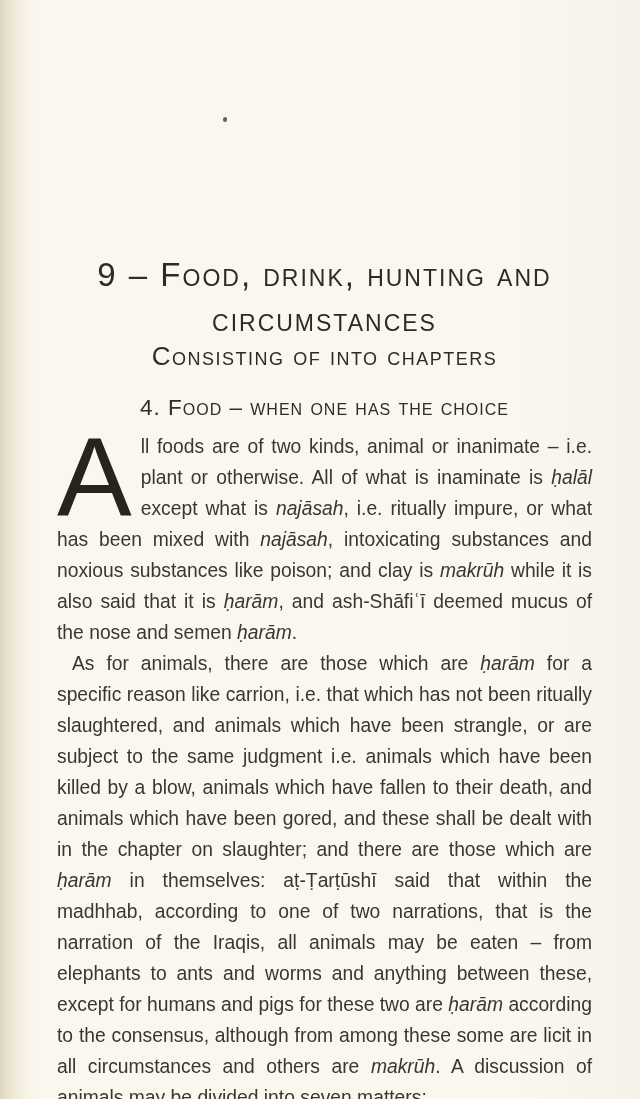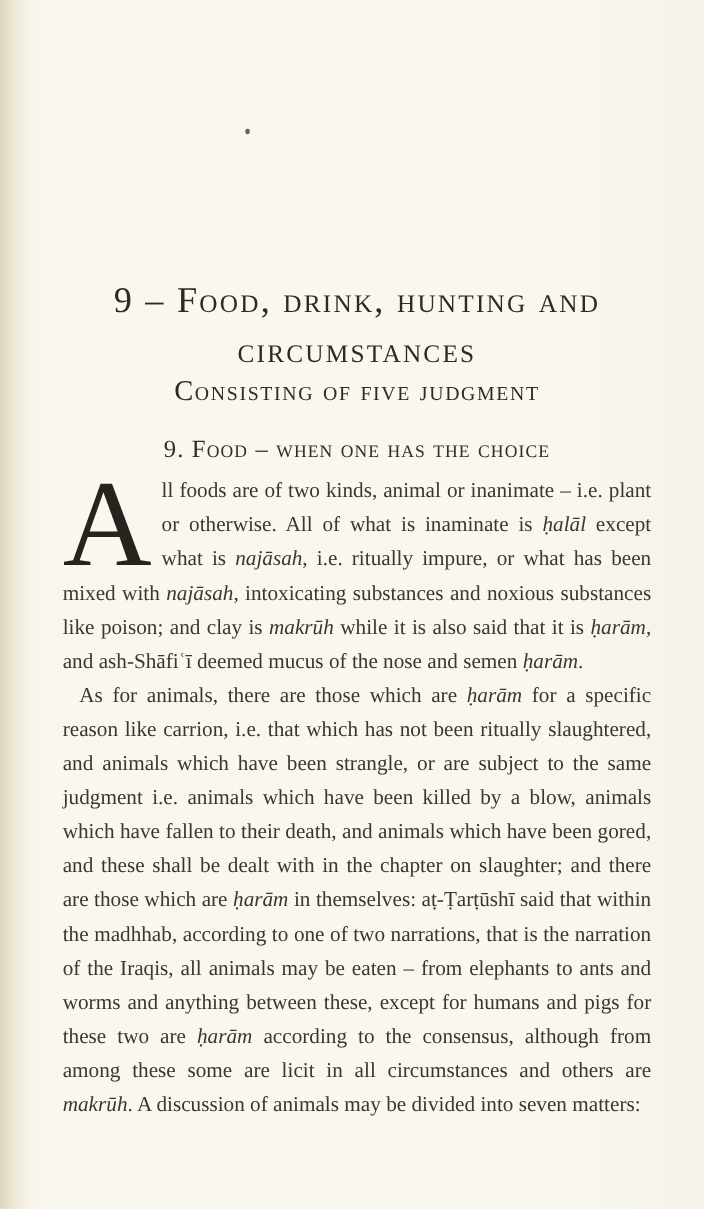--- a/index.html
+++ b/index.html
@@ -6,21 +6,21 @@
     margin: 0;
     padding: 0;
     background: #faf7ef;
   }
   .page {
     position: relative;
     width: 640px;
     height: 1099px;
     overflow: hidden;
     background: #faf7ef;
-    font-family: Liberation Serif, serif;
+    font-family: Liberation Sans, sans-serif;
     color: #38332d;
   }
   
   .gutter {
     position: absolute;
     left: 0; top: 0; bottom: 0;
     width: 40px;
     background: linear-gradient(90deg,
       #ded5bf 0px, #e9e2cf 8px, #f2edde 18px, #f8f4e9 28px, #faf7ef 40px);
     pointer-events: none;
@@ -105,22 +105,22 @@
   <div class="gutter"></div>
   <div class="sheen"></div>
   <div class="speck"></div>
 
   <div class="content">
     <h1 class="chapter-title">
       <span class="t1">9 – Food, drink, hunting and</span>
       <span class="t2">circumstances</span>
     </h1>
 
-    <div class="subtitle">Consisting of five judgment</div>
+    <div class="subtitle">Consisting of into chapters</div>
 
-    <h2 class="section-heading">9. Food – when one has the choice</h2>
+    <h2 class="section-heading">4. Food – when one has the choice</h2>
 
     <div class="body-text">
         <p class=""><span class="dropcap">A</span><span>ll foods are of two kinds, animal or inanimate – i.e. plant or otherwise. All of what is inaminate is </span><i>ḥalāl</i><span> except what is </span><i>najāsah</i><span>, i.e. ritually impure, or what has been mixed with </span><i>najāsah</i><span>, intoxicating substances and noxious substances like poison; and clay is </span><i>makrūh</i><span> while it is also said that it is </span><i>ḥarām</i><span>, and ash-Shāfiʿī deemed mucus of the nose and semen </span><i>ḥarām</i><span>.</span></p>
         <p class="indent"><span>As for animals, there are those which are </span><i>ḥarām</i><span> for a specific reason like carrion, i.e. that which has not been ritually slaughtered, and animals which have been strangle, or are subject to the same judgment i.e. animals which have been killed by a blow, animals which have fallen to their death, and animals which have been gored, and these shall be dealt with in the chapter on slaughter; and there are those which are </span><i>ḥarām</i><span> in themselves: aṭ-Ṭarṭūshī said that within the madhhab, according to one of two narrations, that is the narration of the Iraqis, all animals may be eaten – from elephants to ants and worms and anything between these, except for humans and pigs for these two are </span><i>ḥarām</i><span> according to the consensus, although from among these some are licit in all circumstances and others are </span><i>makrūh</i><span>. A discussion of animals may be divided into seven matters:</span></p>
       </div>
   </div>
 </div>
 
 </body></html>

